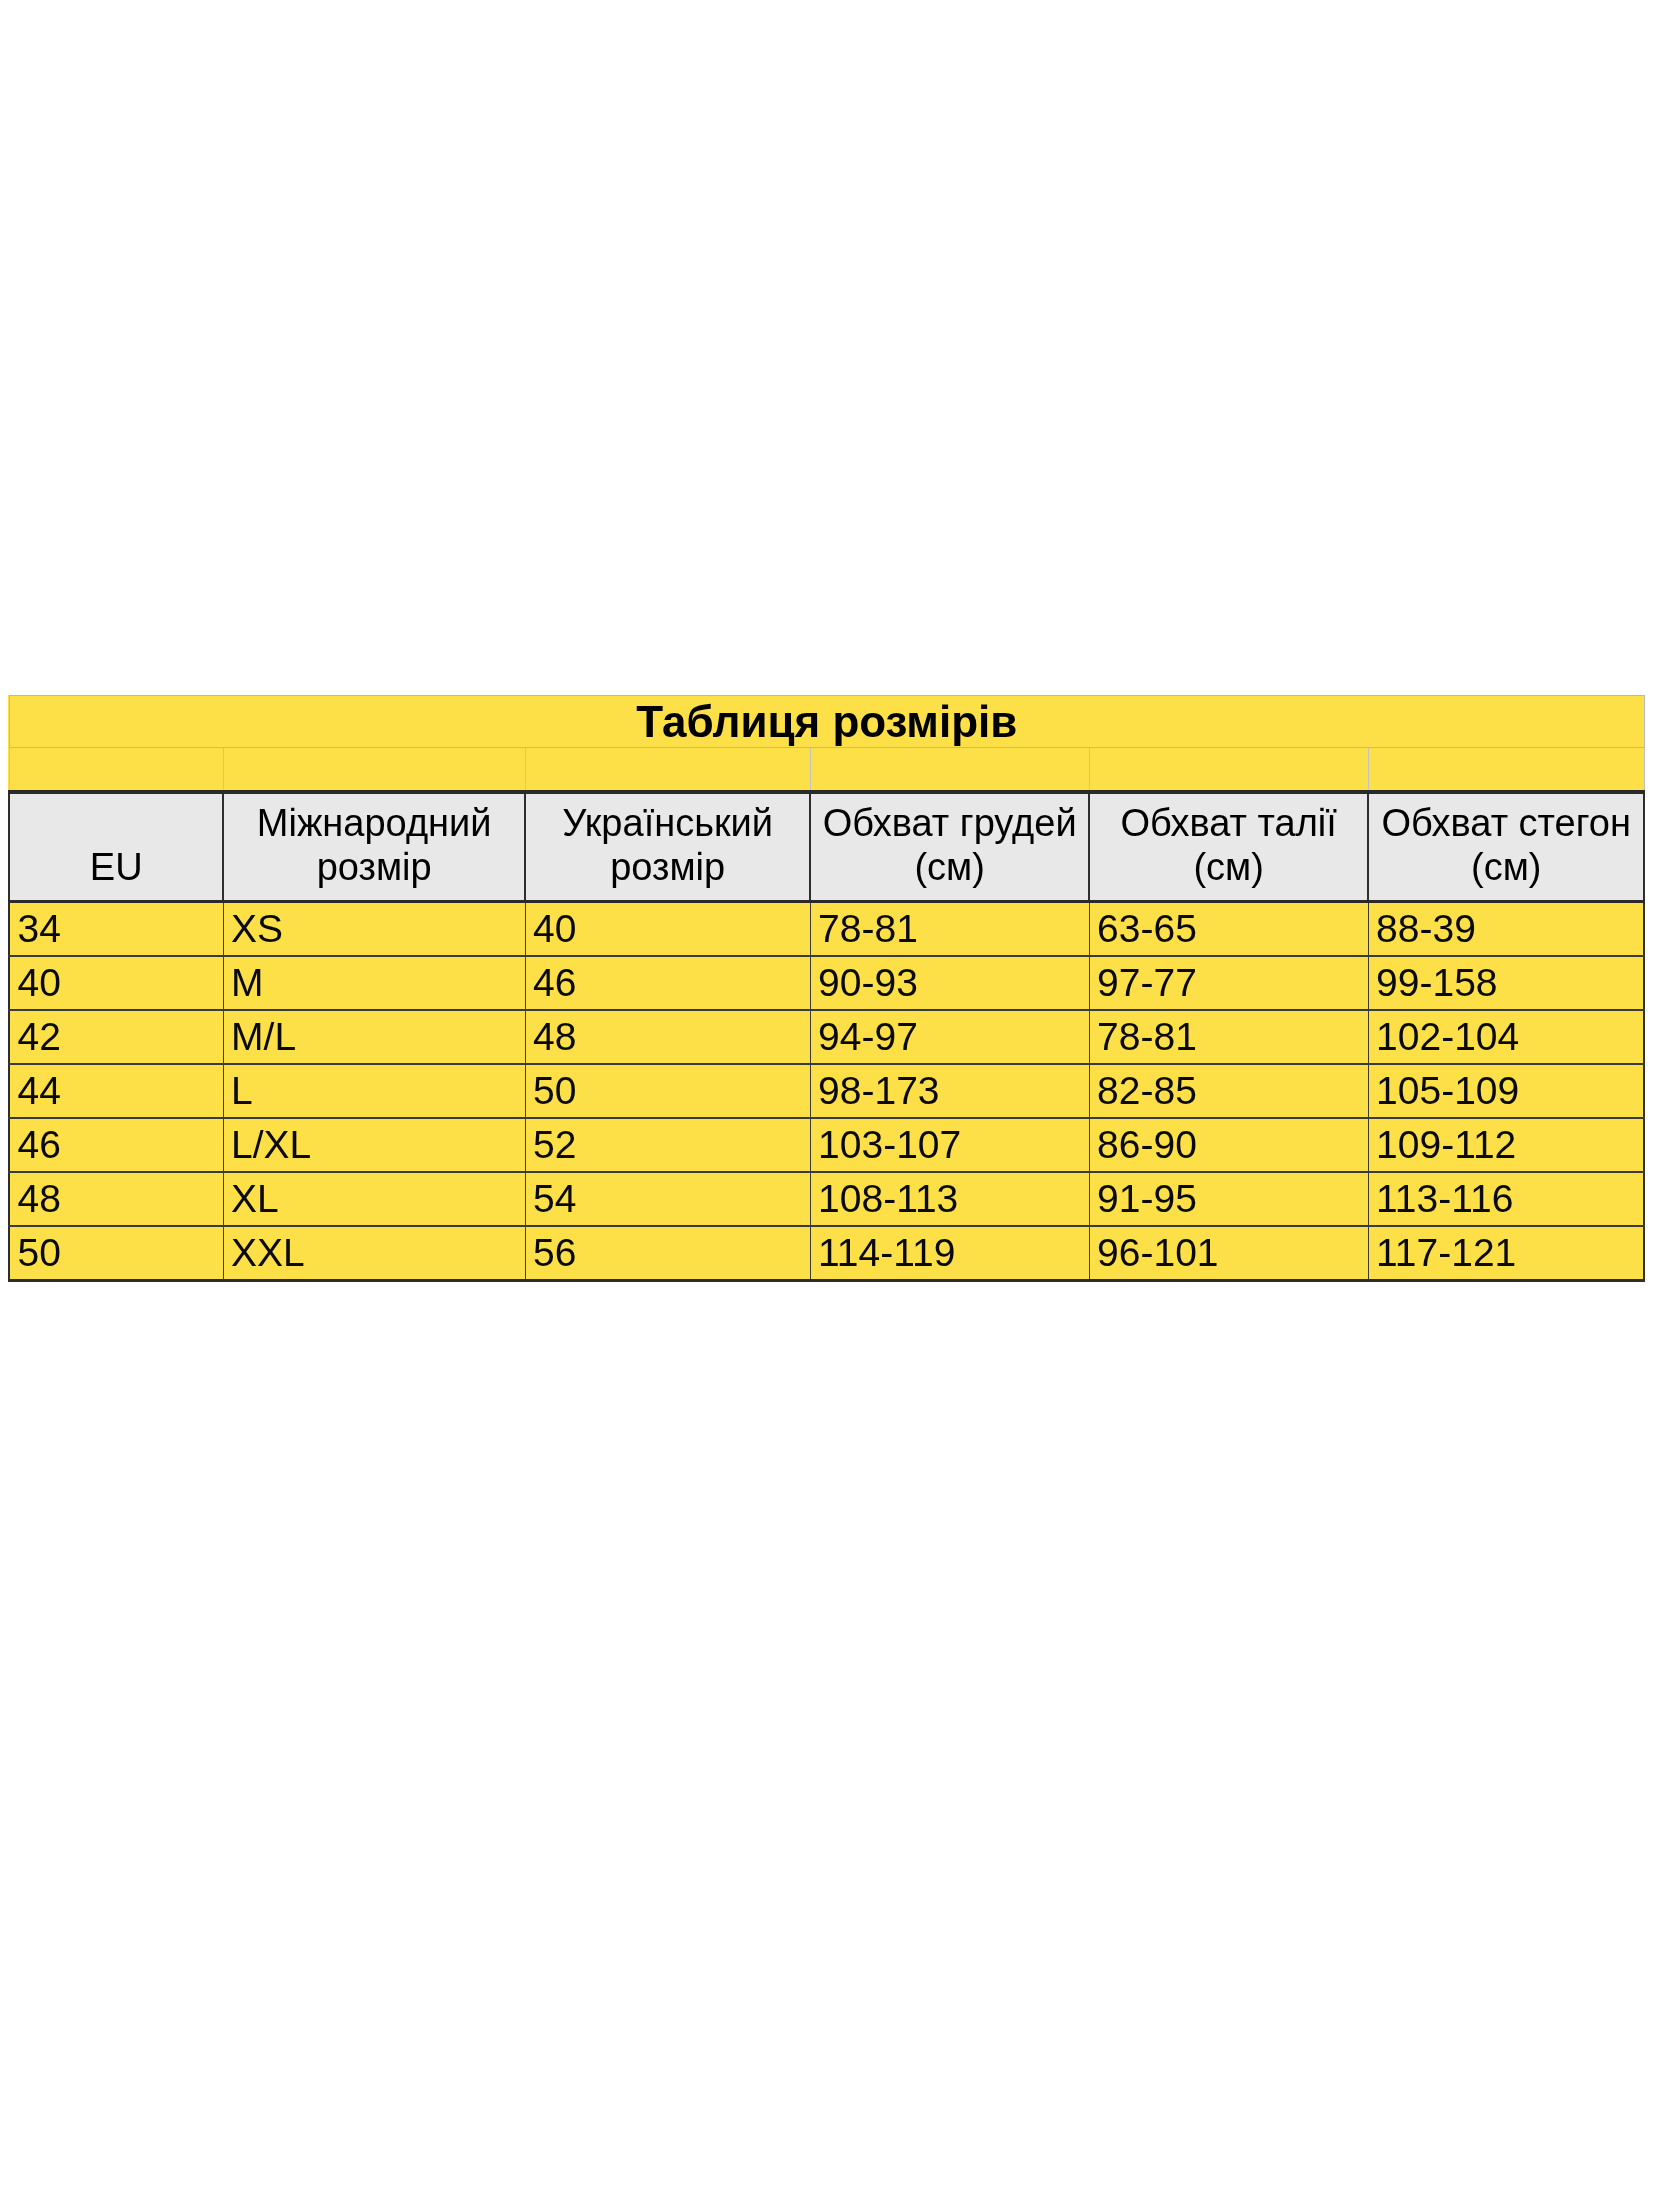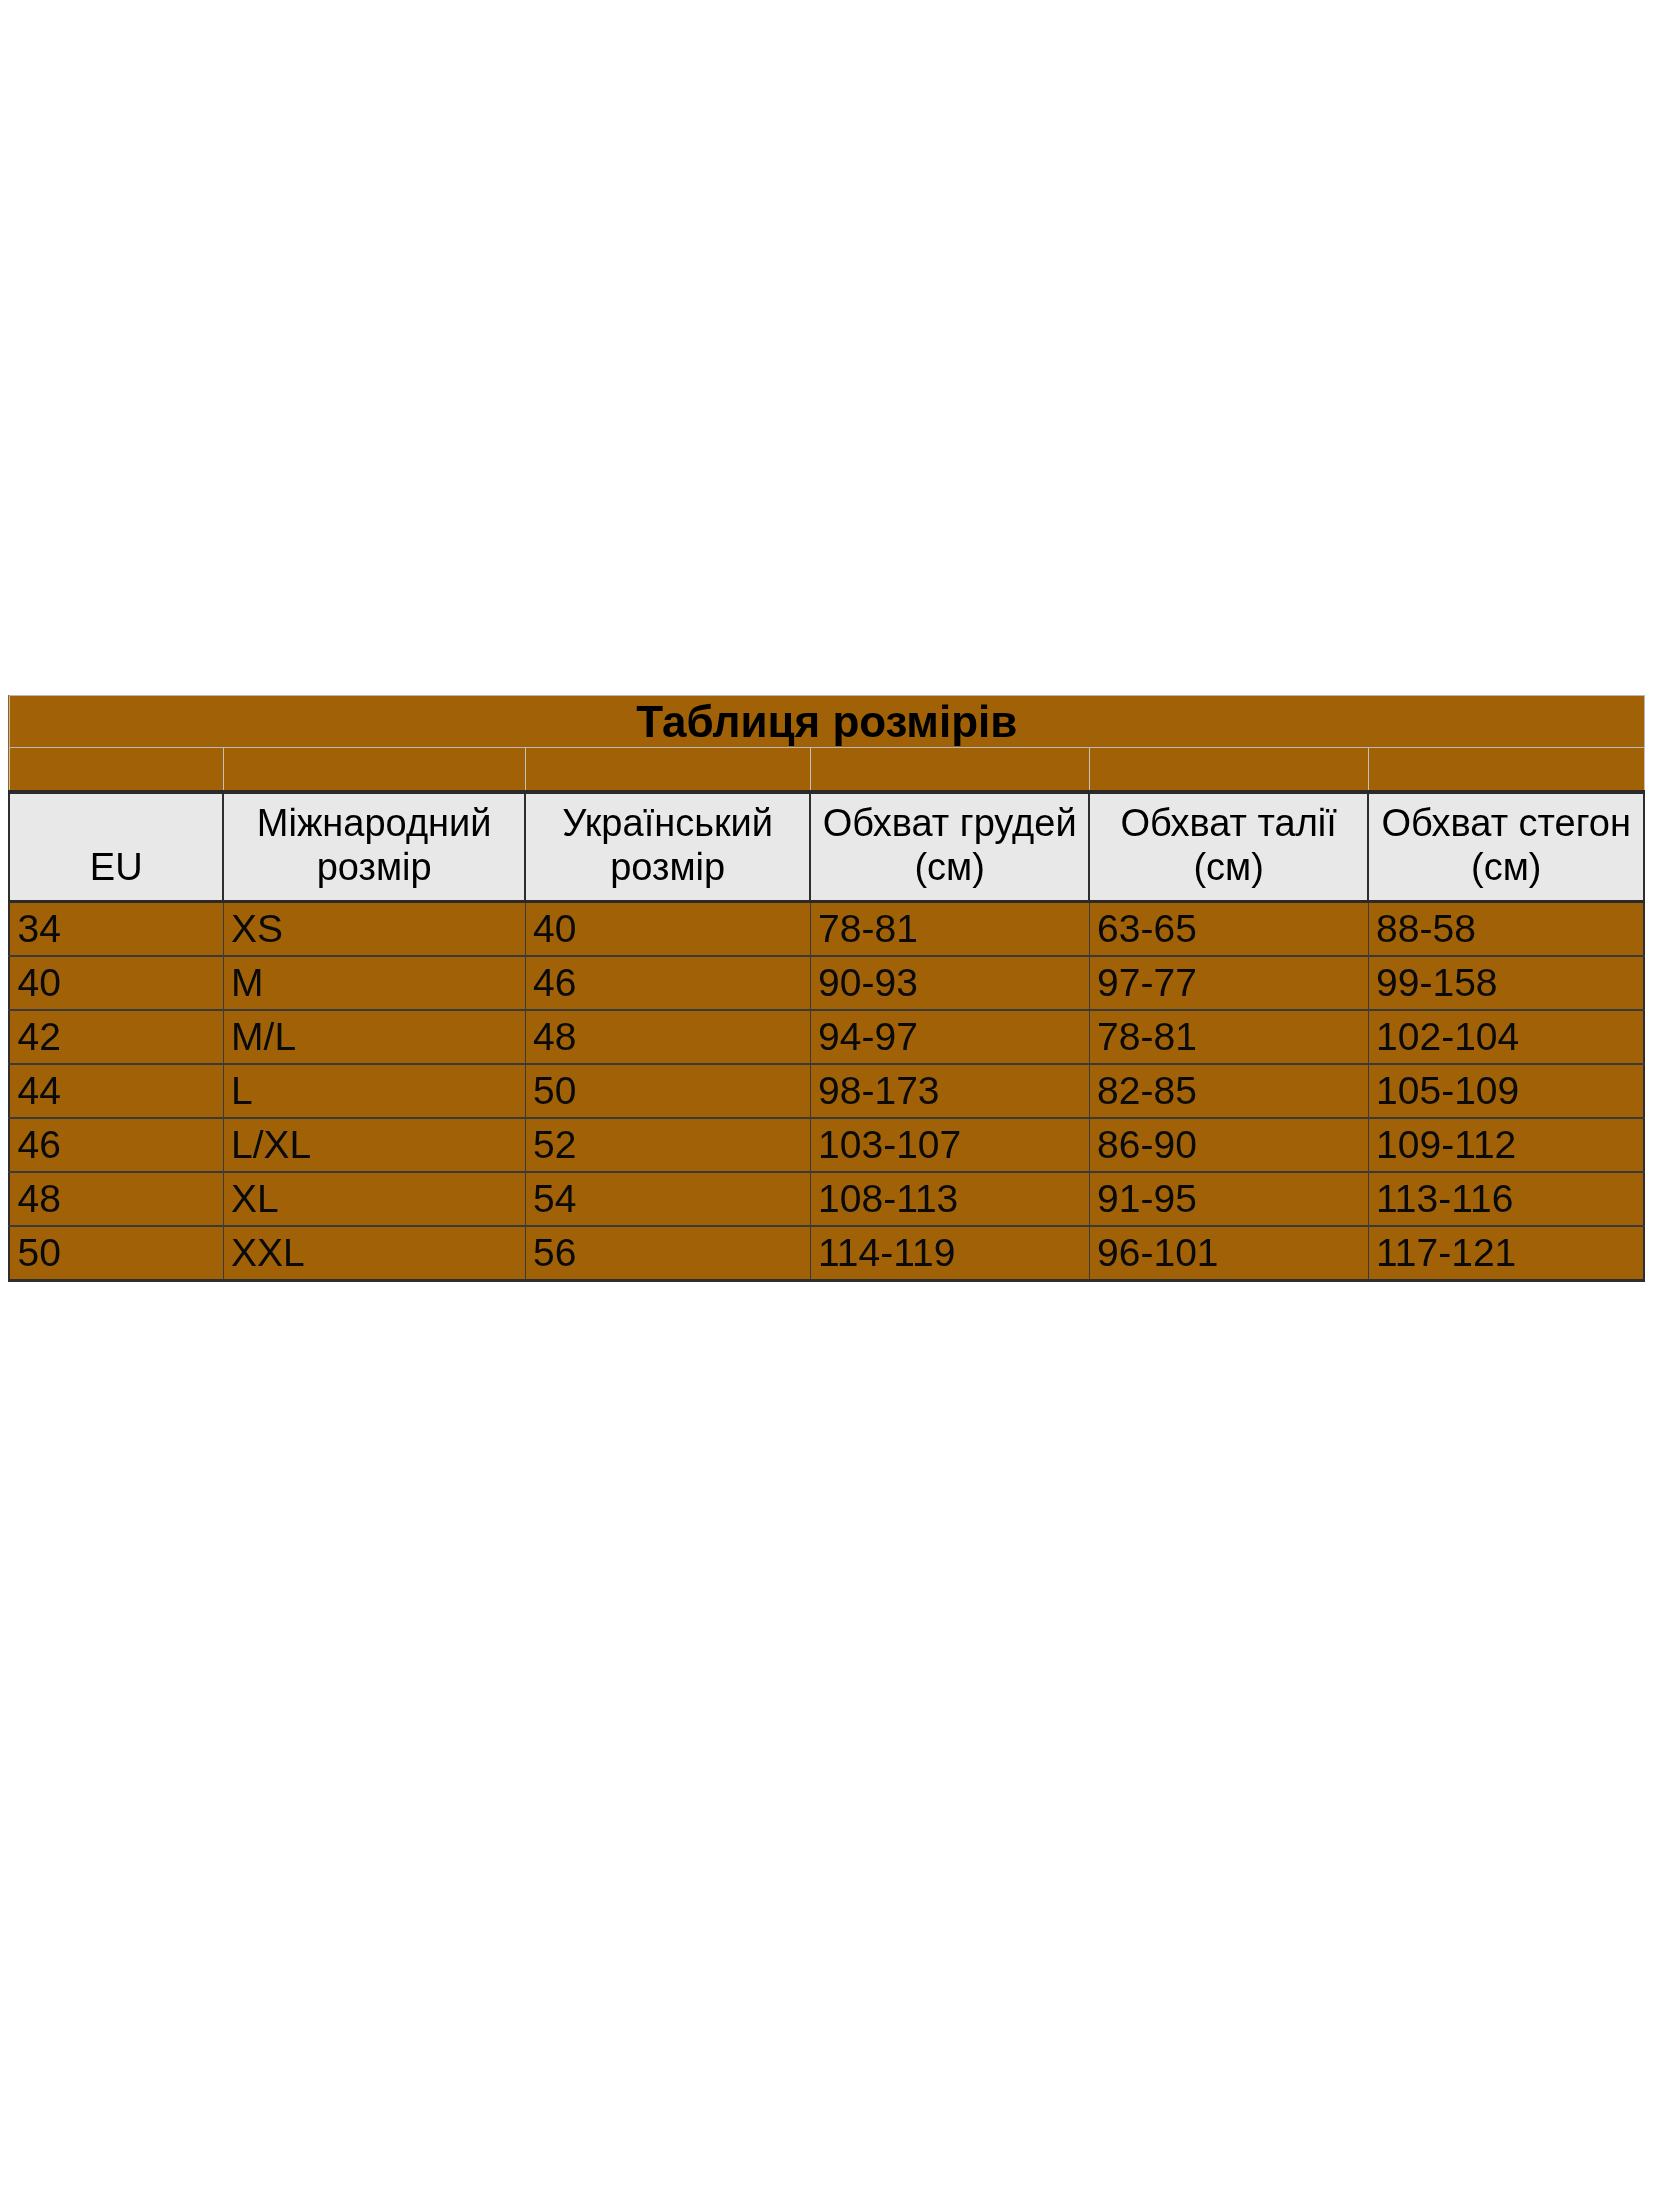--- a/index.html
+++ b/index.html
@@ -22,21 +22,21 @@
   .table-wrap {
     position: absolute;
     left: 8.2px;
     top: 695px;
     width: 1636px;
   }
   table.size-table {
     border-collapse: collapse;
     table-layout: fixed;
     width: 1636px;
-    background: #a16207;
+    background: #fde047;
   }
   
   td.title-cell {
     border: 1.6px solid #b8b8b8;
     height: 51px;
     text-align: center;
     vertical-align: middle;
     font-size: 44px;
     font-weight: bold;
     color: #000000;
@@ -126,21 +126,21 @@
           <th class="head-cell">Обхват талії (см)</th>
           <th class="head-cell">Обхват стегон (см)</th>
         </tr>
 
         <tr class="data-row">
           <td class="data-cell">34</td>
           <td class="data-cell">XS</td>
           <td class="data-cell">40</td>
           <td class="data-cell">78-81</td>
           <td class="data-cell">63-65</td>
-          <td class="data-cell">88-58</td>
+          <td class="data-cell">88-39</td>
         </tr>
         <tr class="data-row">
           <td class="data-cell">40</td>
           <td class="data-cell">M</td>
           <td class="data-cell">46</td>
           <td class="data-cell">90-93</td>
           <td class="data-cell">97-77</td>
           <td class="data-cell">99-158</td>
         </tr>
         <tr class="data-row">

